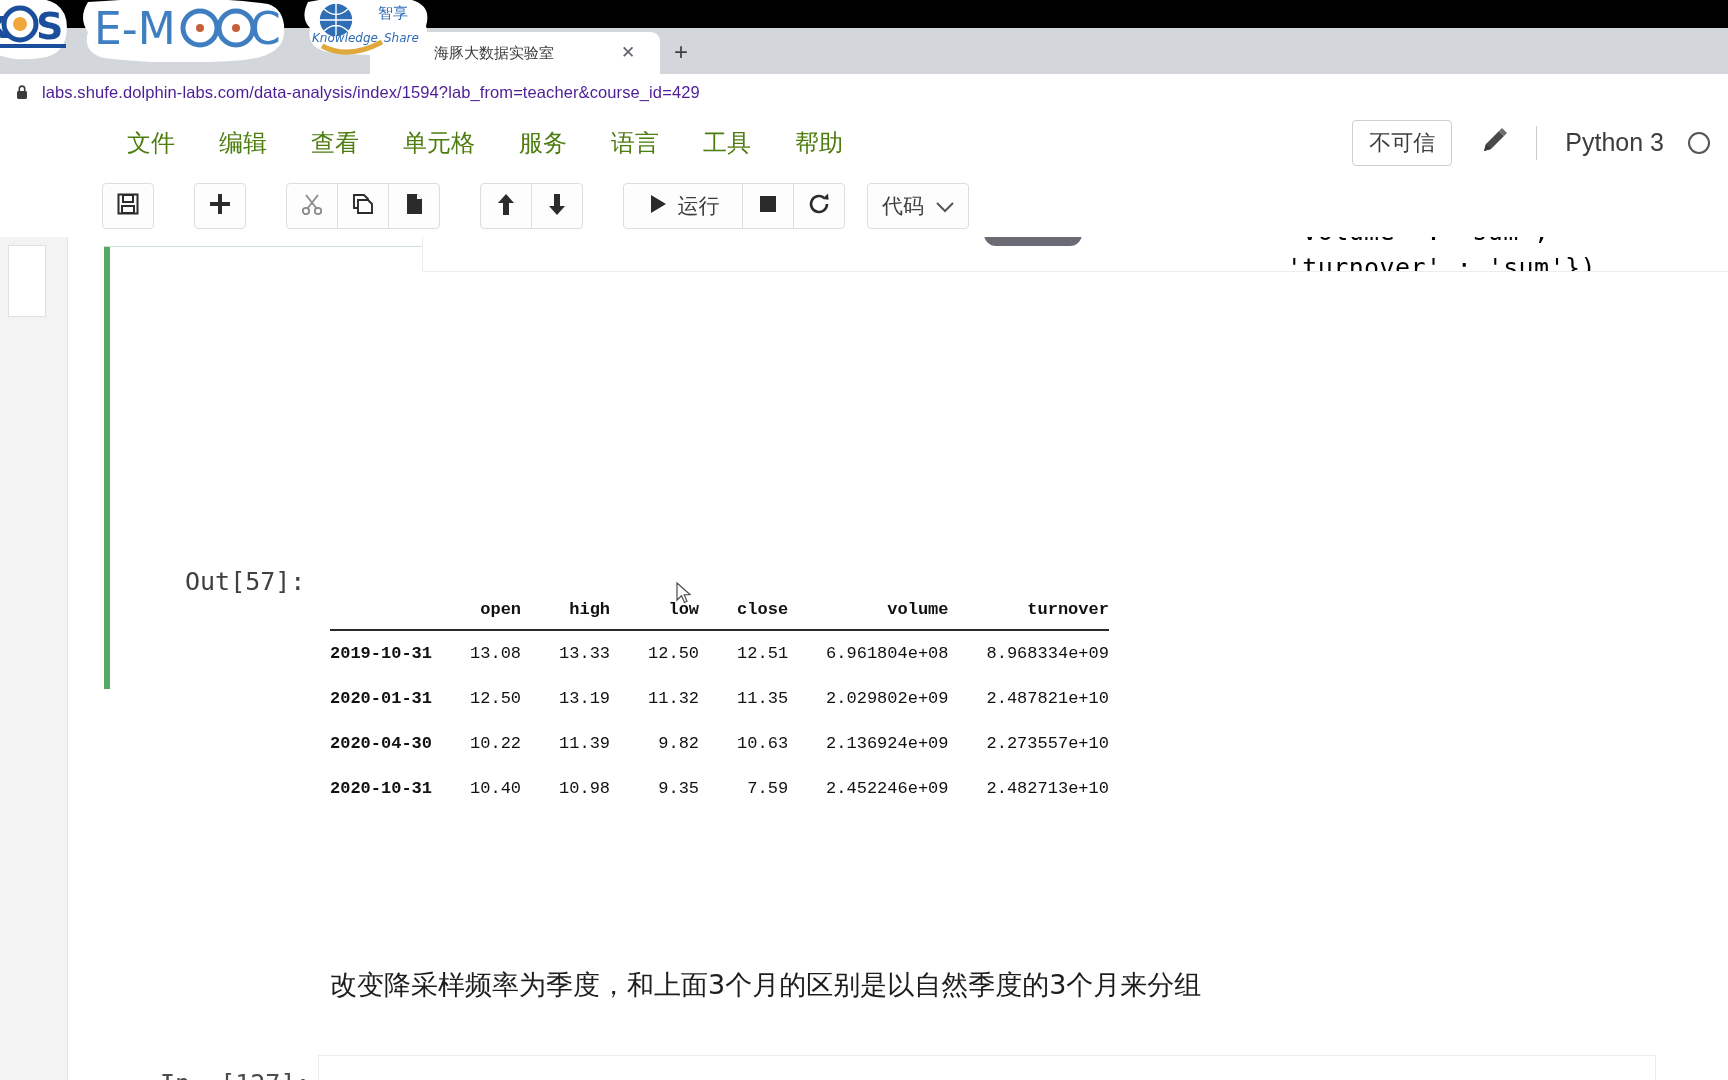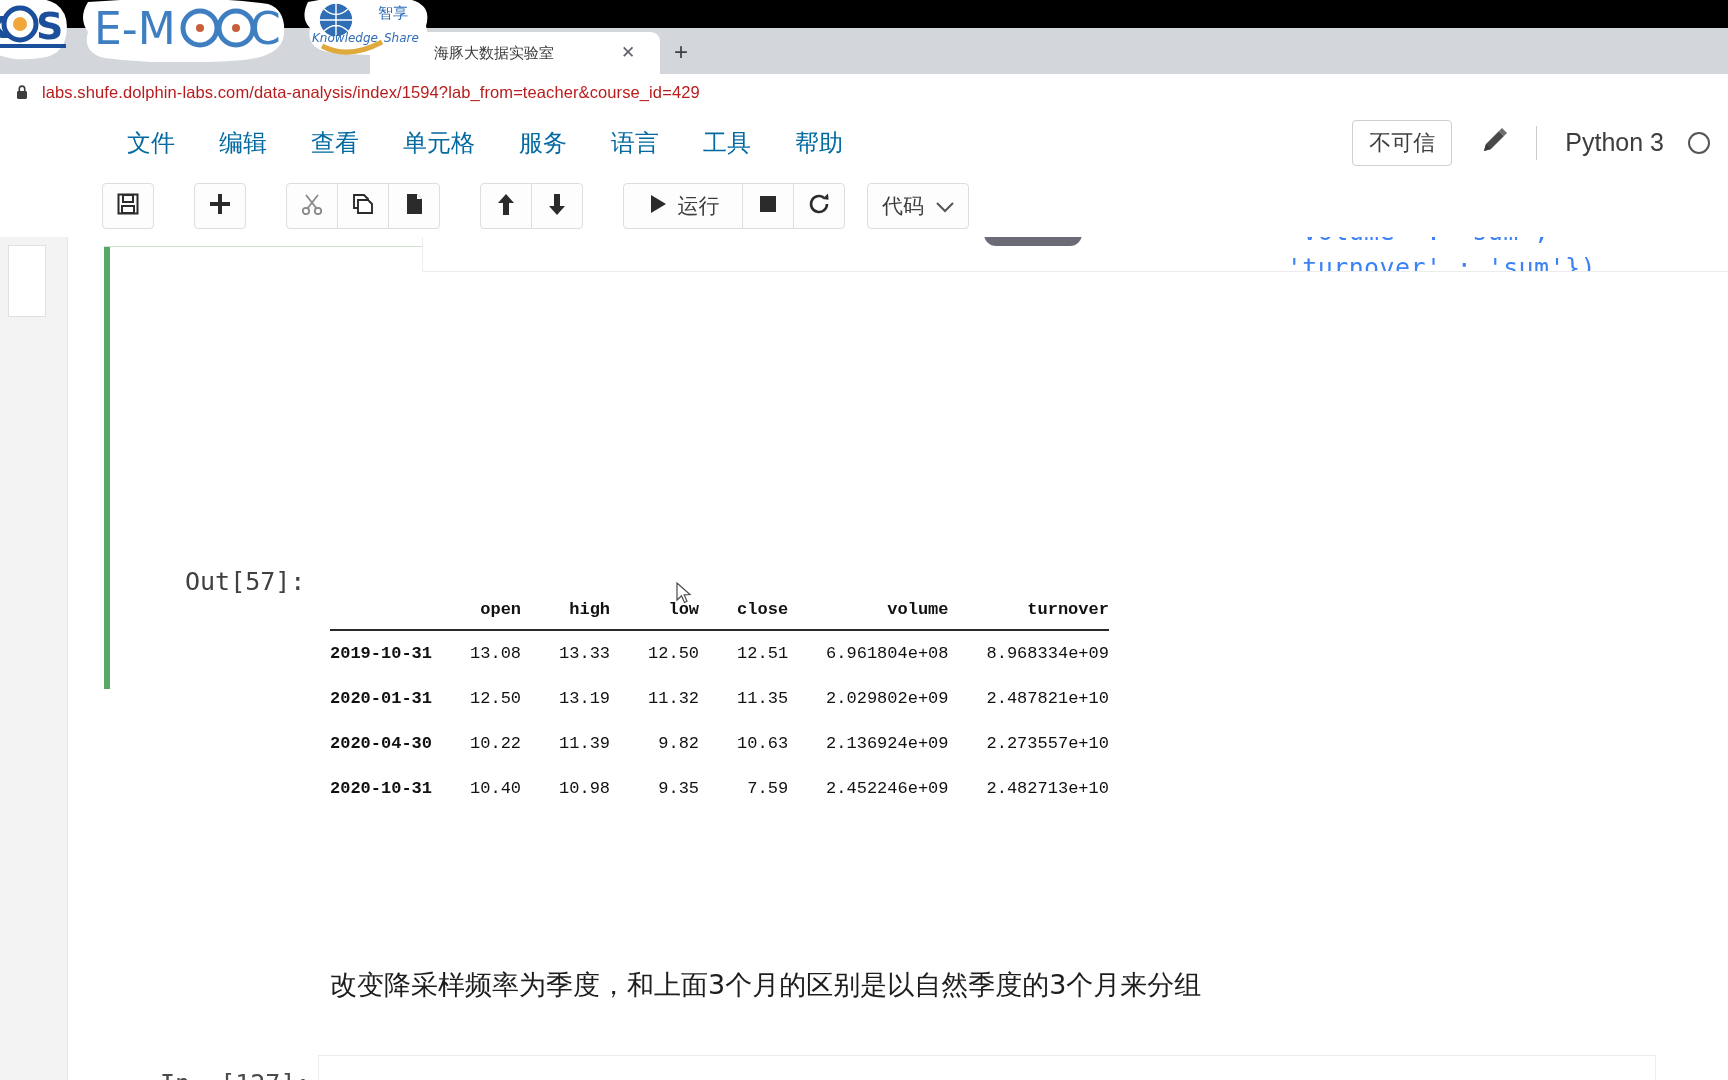--- a/index.html
+++ b/index.html
@@ -44,39 +44,39 @@
     width: 26px; height: 26px; color: #3c4043;
     font-size: 24px; line-height: 24px; text-align: center;
   }
   .omnibar {
     position: absolute; left: 0; top: 74px; width: 1728px; height: 36px;
     background: #ffffff;
     display: flex; align-items: center;
   }
   .lock-icon { margin-left: 14px; width: 16px; height: 16px; }
   .url-text {
-    margin-left: 12px; font-size: 16.5px; color: #b91c1c;
+    margin-left: 12px; font-size: 16.5px; color: #4c1d95;
     letter-spacing: 0.1px; white-space: nowrap;
   }
 
   
   .sticker { position: absolute; top: -4px; }
   .sticker svg { display: block; }
 
   
   .jp-header {
     position: absolute; left: 0; top: 110px; width: 1728px; height: 65px;
     background: #ffffff;
   }
   .menubar {
     position: absolute; left: 105px; top: 0px; height: 65px;
     display: flex; align-items: center; gap: 0px;
   }
   .menu-item {
-    font-size: 24px; color: #0369a1; padding: 6px 22px;
+    font-size: 24px; color: #4d7c0f; padding: 6px 22px;
     white-space: nowrap; cursor: default;
     font-family: "DejaVu Sans", "Liberation Sans", sans-serif;
   }
   .hdr-right {
     position: absolute; right: 18px; top: 0; height: 65px;
     display: flex; align-items: center; gap: 8px;
   }
   .trust-btn {
     border: 1px solid #cfcfcf; border-radius: 4px;
     padding: 7px 16px; font-size: 22px; color: #3d3d3d;
@@ -149,21 +149,21 @@
 
   .code-box-top {
     position: absolute; left: 318px; top: -14px; width: 1338px; height: 58px;
     background: #ffffff; border: 1px solid #ececec; border-top: none;
     overflow: hidden;
   }
   .code-line {
     font-family: "DejaVu Sans Mono", "Liberation Mono", monospace;
     font-size: 25px; letter-spacing: 0.4px; white-space: pre;
   }
-  .tok-plain { color: #3b82f6; }
+  .tok-plain { color: #000000; }
 
   .scroll-thumb {
     position: absolute; left: 880px; top: -6px; width: 98px; height: 24px;
     background: #6b6b75; border-radius: 0 0 12px 12px;
   }
   .scroll-thumb:after {
     content: ""; position: absolute; left: 42px; top: 3px;
     border-left: 8px solid transparent; border-right: 8px solid transparent;
     border-bottom: 9px solid #d8d8dc;
   }

